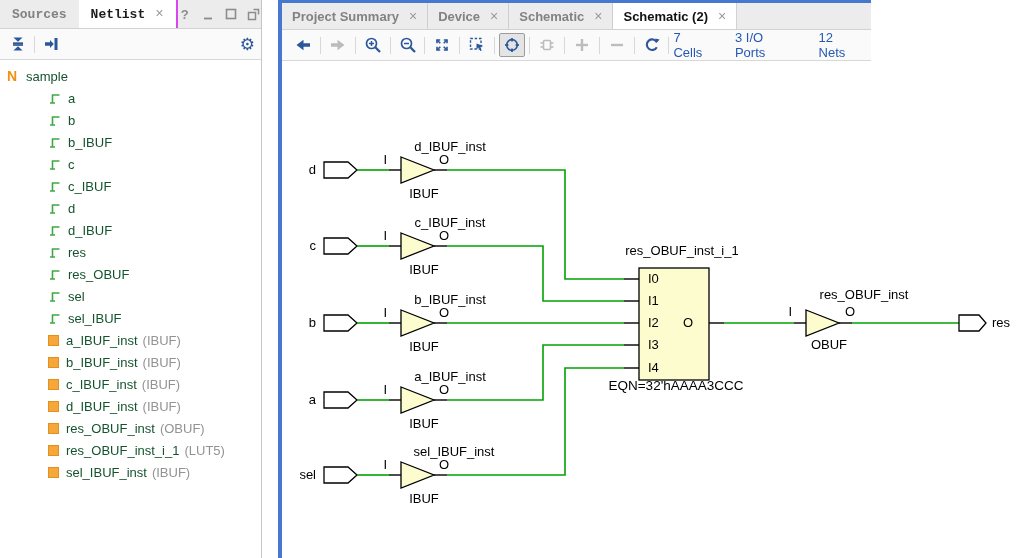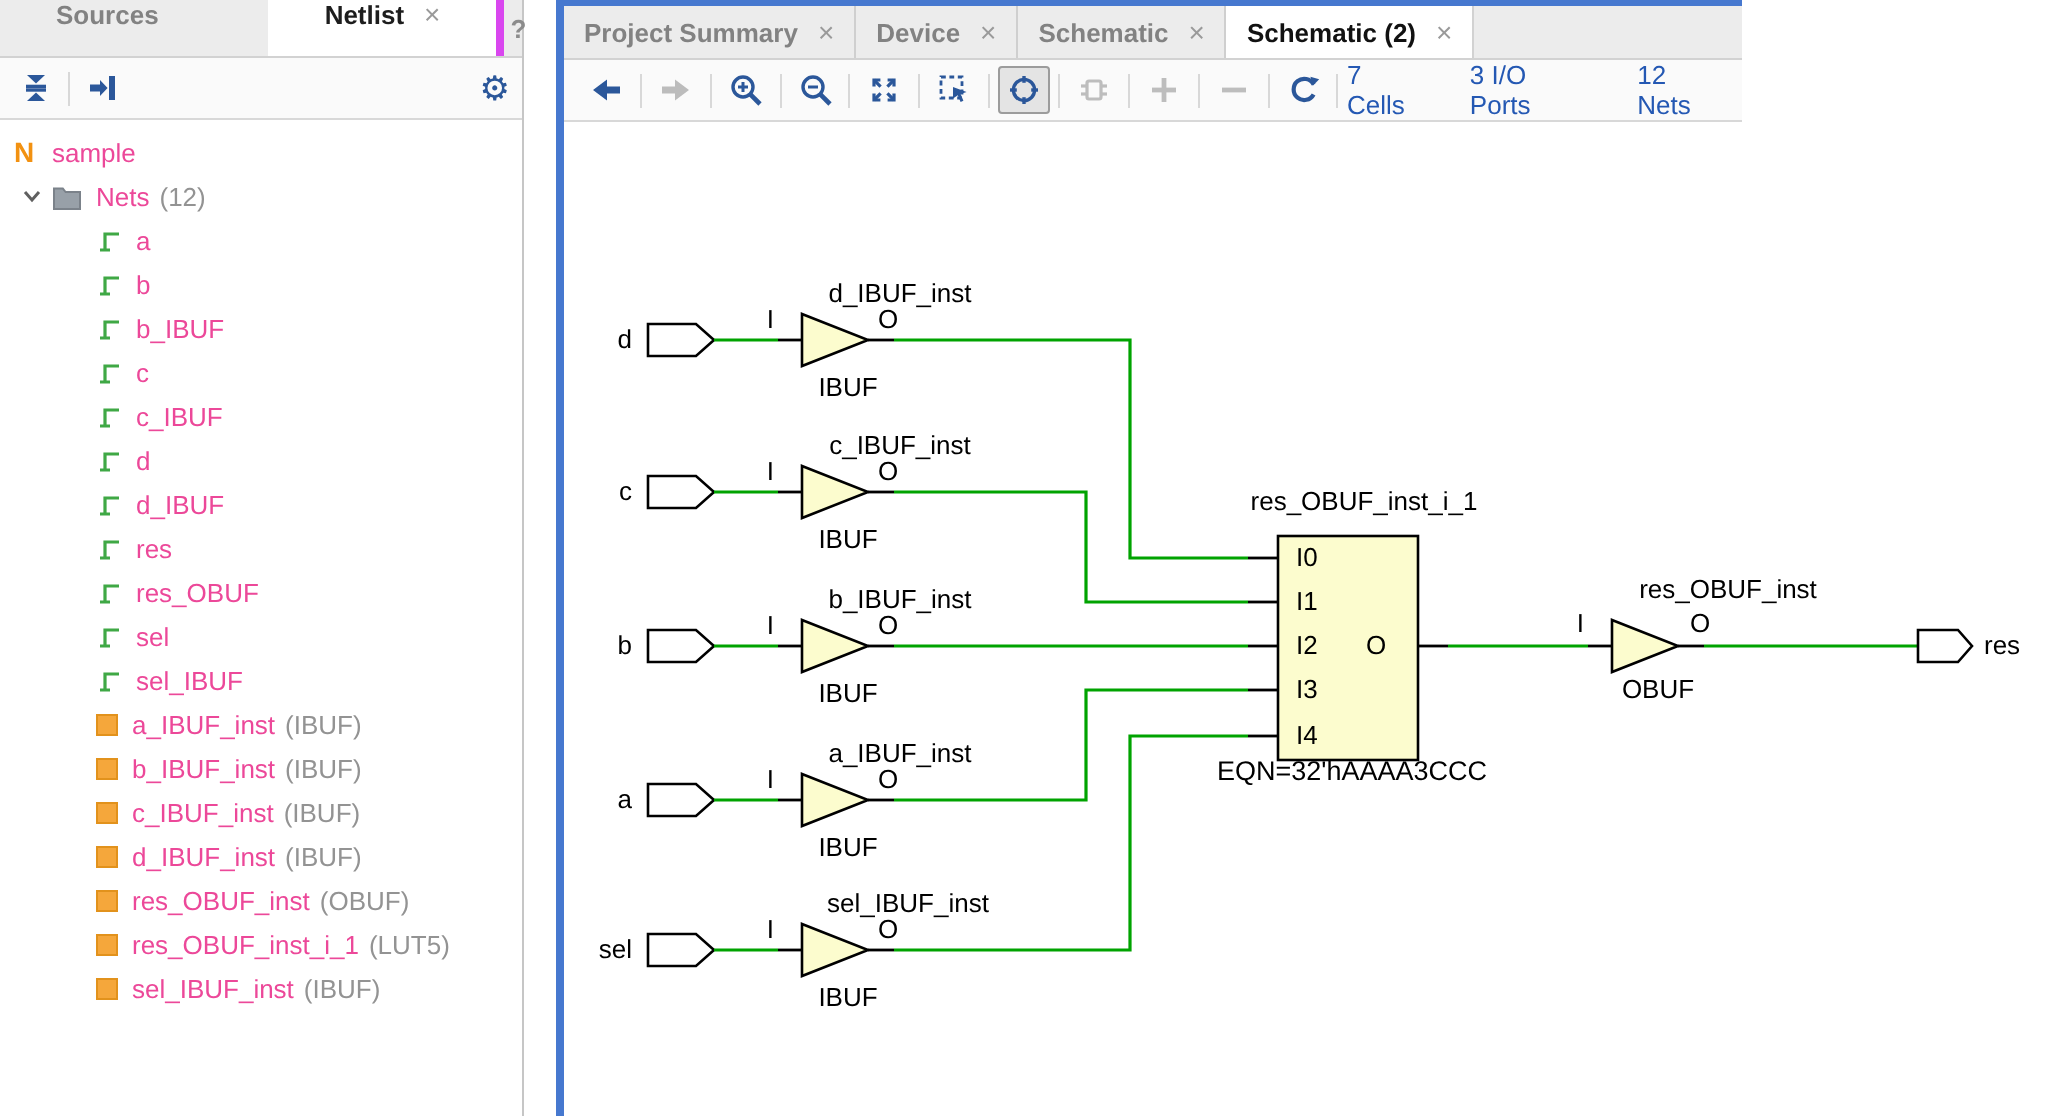--- a/index.html
+++ b/index.html
@@ -4,32 +4,32 @@
 <style>
   * { box-sizing: border-box; }
   html,body { margin:0; padding:0; }
   body {
     width:1027px; height:558px; position:relative; overflow:hidden;
     background:#ffffff; font-family:"Liberation Sans", sans-serif; font-size:13px; color:#222;
   }
   
   .left-panel { position:absolute; left:0; top:0; width:262px; height:558px; border-right:1px solid #c6c6c6; background:#fff; }
   .ltabbar { height:29px; background:#ececec; border-bottom:1px solid #d2d2d2; display:flex; align-items:stretch; }
-  .ltab { display:flex; padding:0 28px; font-weight:bold; color:#828282; cursor:default; }
-  .ltab.active { background:#ffffff; color:#1d1d1d; border-right:4px solid #d946ef;margin-left:27px; }
+  .ltab { display:flex; align-items:center; padding:0 12px; font-weight:bold; color:#828282; cursor:default;font-family:Liberation Mono, monospace; }
+  .ltab.active { background:#ffffff; color:#1d1d1d; border-right:2px solid #d946ef; }
   .tab-x { margin-left:10px; color:#9a9a9a; font-weight:normal; font-size:14px; line-height:1; }
   .win-ctrls { margin-left:auto; display:flex; align-items:center; gap:9px; padding-right:8px; color:#8c8c8c; }
   .win-ctrls .wc { display:flex; align-items:center; justify-content:center; width:14px; height:14px; font-weight:bold; }
   .ltoolbar { height:31px; background:#fafafa; border-bottom:1px solid #d8d8d8; display:flex; align-items:center; padding:0 6px; }
   .tbtn { width:24px; height:24px; display:flex; align-items:center; justify-content:center; border-radius:2px; }
   .tsep { width:1px; height:17px; background:#d8d8d8; margin:0 4px; }
   .gear { margin-left:auto; font-size:17px; color:#2b579a; line-height:1; }
   .tree { position:absolute; left:0; top:61px; width:261px; height:497px; overflow:hidden; padding-top:4px; background:#fff; }
   .trow { height:22px; display:flex; align-items:center; white-space:nowrap; }
-  .trow .lbl { margin-left:7px; color:#ec4899; }
+  .trow .lbl { margin-left:7px; color:#14532d; }
   .trow .count, .trow .type { margin-left:5px; color:#939393; }
   .lvl0 { padding-left:5px; } .lvl1 { padding-left:10px; } .lvl2 { padding-left:48px; }
   .nletter { color:#f29111; font-weight:bold; font-size:14px; width:14px; text-align:center; }
   .chev { display:flex; margin-right:4px; }
   
   .splitter { position:absolute; left:263px; top:0; width:15px; height:558px; background:#fff; }
   
   .right-panel { position:absolute; left:278px; top:0; width:593px; height:558px;
     border-left:4px solid #4678cf; border-top:3px solid #4678cf; background:#fff; }
   .rtabbar { height:27px; background:#ececec; border-bottom:1px solid #d2d2d2; display:flex; align-items:stretch; }
@@ -95,32 +95,20 @@
         <polygon points="3,7.3 8,7.3 8,5 11.8,9 8,13 8,10.7 3,10.7" fill="#2b579a"></polygon>
       </svg>
     </div>
     <span class="gear">⚙</span>
   </div>
   <div class="tree">
       <div class="trow lvl0">
         <span class="nletter">N</span>
         <span class="lbl">sample</span>
       </div>
-      <div class="trow lvl1">
-        <span class="chev">
-          <svg width="12" height="12">
-            <polyline points="2.5,4 6,8 9.5,4" fill="none" stroke="#606060" stroke-width="1.5"></polyline>
-          </svg>
-        </span>
-        <svg width="15" height="13">
-          <path d="M1,4 V2.2 h4.4 l1.4,1.8 H14 v8.5 H1 Z" fill="#98a0a8" stroke="#7b828a"></path>
-        </svg>
-        <span class="lbl">Nets</span>
-        <span class="count">(12)</span>
-      </div>
       <div class="trow lvl2">
         <svg width="13" height="13">
           <path d="M2,11 H7 M4.5,11 V3 H11.5" fill="none" stroke="#3fa845" stroke-width="1.6"></path>
         </svg>
         <span class="lbl">a</span>
       </div>
       <div class="trow lvl2">
         <svg width="13" height="13">
           <path d="M2,11 H7 M4.5,11 V3 H11.5" fill="none" stroke="#3fa845" stroke-width="1.6"></path>
         </svg>

